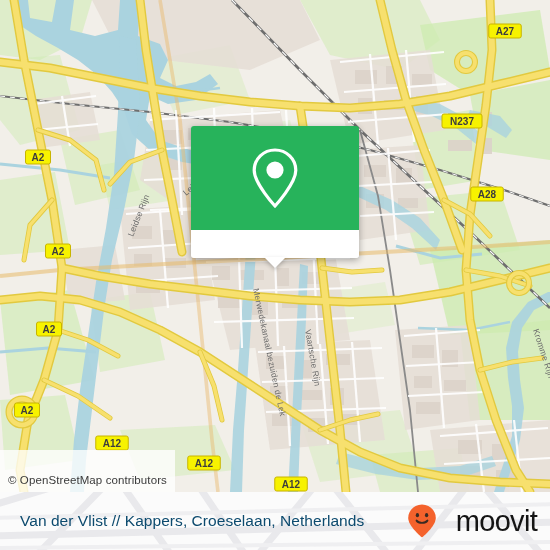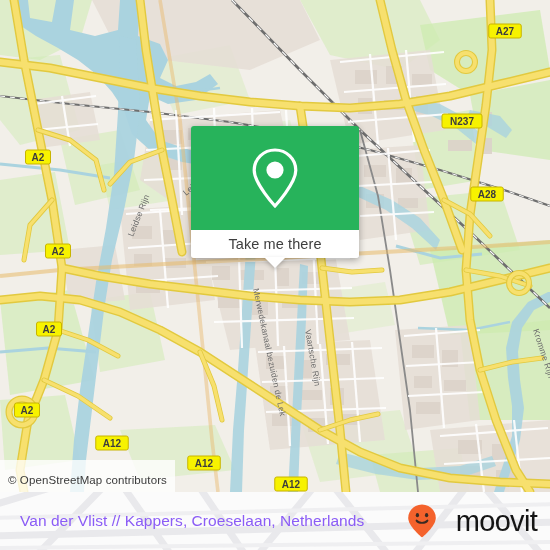--- a/index.html
+++ b/index.html
@@ -52,21 +52,21 @@
     text-anchor: middle;
   }
 
   
   #attribution {
     position: absolute;
     left: 0;
     bottom: 0;
     height: 24px;
     line-height: 24px;
-    padding: 8px 8px 0 8px;
+    padding: 18px 8px 0 8px;
     background: rgba(255,255,255,.78);
     font-size: 11.5px;
     color: #3a3a3a;
     font-family: "Liberation Sans", sans-serif;
     white-space: nowrap;
     letter-spacing: .1px;
   }
 
   
   #callout {
@@ -131,21 +131,21 @@
     position: absolute;
     left: 0; top: 0;
     width: 550px; height: 58px;
     pointer-events: none;
   }
   #bottom-title {
     position: relative;
     z-index: 2;
     margin-left: 20px;
     font-size: 15.5px;
-    color: #8b5cf6;
+    color: #0c4a6e;
     font-family: "Liberation Sans", sans-serif;
     white-space: nowrap;
     letter-spacing: .05px;
   }
   #brand {
     position: absolute;
     right: 13px;
     top: 50%;
     transform: translateY(-50%);
     z-index: 2;
@@ -492,21 +492,20 @@
   </div>
 
   <div id="callout">
     <div id="callout-green">
       <svg width="56" height="64" viewBox="0 0 56 64">
         <path d="M28 4 C16.5 4 7.2 13.1 7.2 24.3 C7.2 37.5 28 60 28 60 C28 60 48.8 37.5 48.8 24.3 C48.8 13.1 39.5 4 28 4 Z" fill="none" stroke="#ffffff" stroke-width="3.2"></path>
         <circle cx="28" cy="24" r="8.6" fill="#ffffff"></circle>
       </svg>
     </div>
     <div id="callout-footer">
-      <span id="callout-label">Take me there</span>
       <div id="callout-tail"></div>
     </div>
   </div>
 
   <div id="bottombar">
 
     <svg id="bottombar-watermark" viewBox="0 0 550 58">
       <rect x="0" y="0" width="550" height="58" fill="#fbfbfb"></rect>
       <g stroke="#e9e9ec" stroke-width="7" fill="none" stroke-linecap="round">
         <path d="M-10 14 L70 -10"></path>

